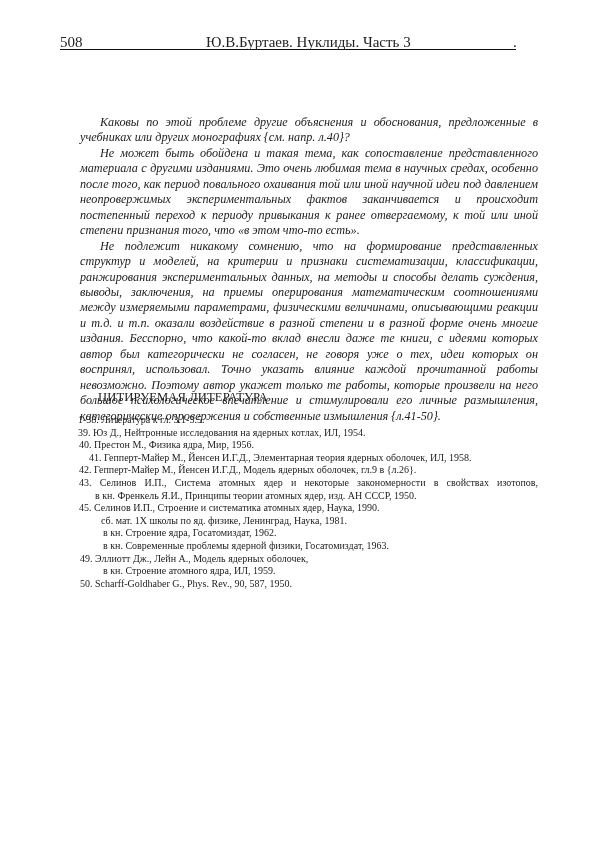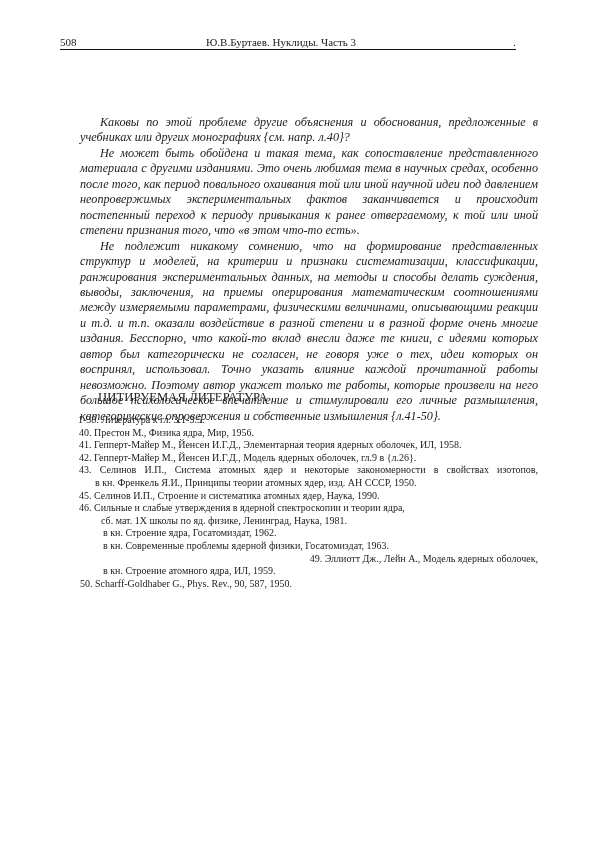--- a/index.html
+++ b/index.html
@@ -2,21 +2,21 @@
 <html><head>
 <meta charset="utf-8">
 <style>
   html, body { margin:0; padding:0; }
   body {
     width:600px; height:850px; background:#ffffff; position:relative; overflow:hidden;
     font-family:"Liberation Serif", "DejaVu Serif", serif; color:#222;
   }
   .header {
     position:absolute; left:60px; top:36px; width:456px; height:13px;
-    border-bottom:1px solid #111; font-size:11px; line-height:12px;
+    border-bottom:1px solid #111; font-size:15px; line-height:12px;
   }
   .header .pgnum { position:absolute; left:0; top:0; }
   .header .title { position:absolute; left:146px; top:0; }
   .header .dot { position:absolute; left:453px; top:0; }
   .body-text {
     position:absolute; left:80px; top:115px; width:458px;
     font-size:12.2px; line-height:15.45px; text-align:justify;font-style:italic;
   }
   .body-text p { margin:0; text-indent:20px; }
   .section-title {
@@ -42,51 +42,51 @@
   <p>Не может быть обойдена и такая тема, как сопоставление представленного материала с другими изданиями. Это очень любимая тема в научных средах, особенно после того, как период повального охаивания той или иной научной идеи под давлением неопровержимых экспериментальных фактов заканчивается и происходит постепенный переход к периоду привыкания к ранее отвергаемому, к той или иной степени признания того, что «в этом что-то есть».</p>
   <p>Не подлежит никакому сомнению, что на формирование представленных структур и моделей, на критерии и признаки систематизации, классификации, ранжирования экспериментальных данных, на методы и способы делать суждения, выводы, заключения, на приемы оперирования математическим соотношениями между измеряемыми параметрами, физическими величинами, описывающими реакции и т.д. и т.п. оказали воздействие в разной степени и в разной форме очень многие издания. Бесспорно, что какой-то вклад внесли даже те книги, с идеями которых автор был категорически не согласен, не говоря уже о тех, идеи которых он воспринял, использовал. Точно указать влияние каждой прочитанной работы невозможно. Поэтому автор укажет только те работы, которые произвели на него большое психологическое впечатление и стимулировали его личные размышления, категорические опровержения и собственные измышления {л.41-50}.</p>
 </div>
 
 <div class="section-title">ЦИТИРУЕМАЯ ЛИТЕРАТУРА</div>
 
 <div class="refs">
   <div class="ref" style="padding-left:0px;">
     <span> 1-38. Литература к гл. 3.1-3.5.</span>
   </div>
+  <div class="ref">
+    <span>39. Юз Д., Нейтронные исследования на ядерных котлах, ИЛ, 1954.</span>
+  </div>
   <div class="ref" style="padding-left:1px;">
     <span>40. Престон М., Физика ядра, Мир, 1956.</span>
   </div>
-  <div class="ref" style="padding-left:1px;">
+  <div class="ref" style="padding-left:1px;margin-left:10px;">
     <span>41. Гепперт-Майер М., Йенсен И.Г.Д., Элементарная теория ядерных оболочек, ИЛ, 1958.</span>
   </div>
   <div class="ref" style="padding-left:1px;">
     <span>42. Гепперт-Майер М., Йенсен И.Г.Д., Модель ядерных оболочек, гл.9 в {л.26}.</span>
   </div>
   <div class="ref justify" style="padding-left:1px;">
     <span>43. Селинов И.П., Система атомных ядер и некоторые закономерности в свойствах изотопов,</span>
   </div>
   <div class="ref" style="padding-left:17px;">
     <span>в кн.   Френкель Я.И., Принципы теории атомных ядер, изд. АН СССР, 1950.</span>
   </div>
   <div class="ref" style="padding-left:1px;">
     <span>45. Селинов И.П., Строение и систематика атомных ядер, Наука, 1990.</span>
   </div>
-  <div class="ref" style="padding-left:1px;">
-    <span>46. Сильные и слабые утверждения в ядерной спектроскопии и теории ядра,</span>
-  </div>
   <div class="ref" style="padding-left:23px;">
     <span>сб. мат. 1Х школы по яд. физике, Ленинград, Наука, 1981.</span>
   </div>
   <div class="ref" style="padding-left:25px;">
     <span>в кн. Строение ядра, Госатомиздат, 1962.</span>
   </div>
   <div class="ref" style="padding-left:25px;">
     <span>в кн. Современные проблемы ядерной физики, Госатомиздат, 1963.</span>
   </div>
-  <div class="ref" style="padding-left:2px;text-align:right;">
+  <div class="ref" style="padding-left:2px;">
     <span>49. Эллиотт Дж., Лейн А., Модель ядерных оболочек,</span>
   </div>
   <div class="ref" style="padding-left:25px;">
     <span>в кн. Строение атомного ядра, ИЛ, 1959.</span>
   </div>
   <div class="ref" style="padding-left:2px;">
     <span> 50. Scharff-Goldhaber G., Phys. Rev., 90, 587, 1950.</span>
   </div>
 </div>
 

